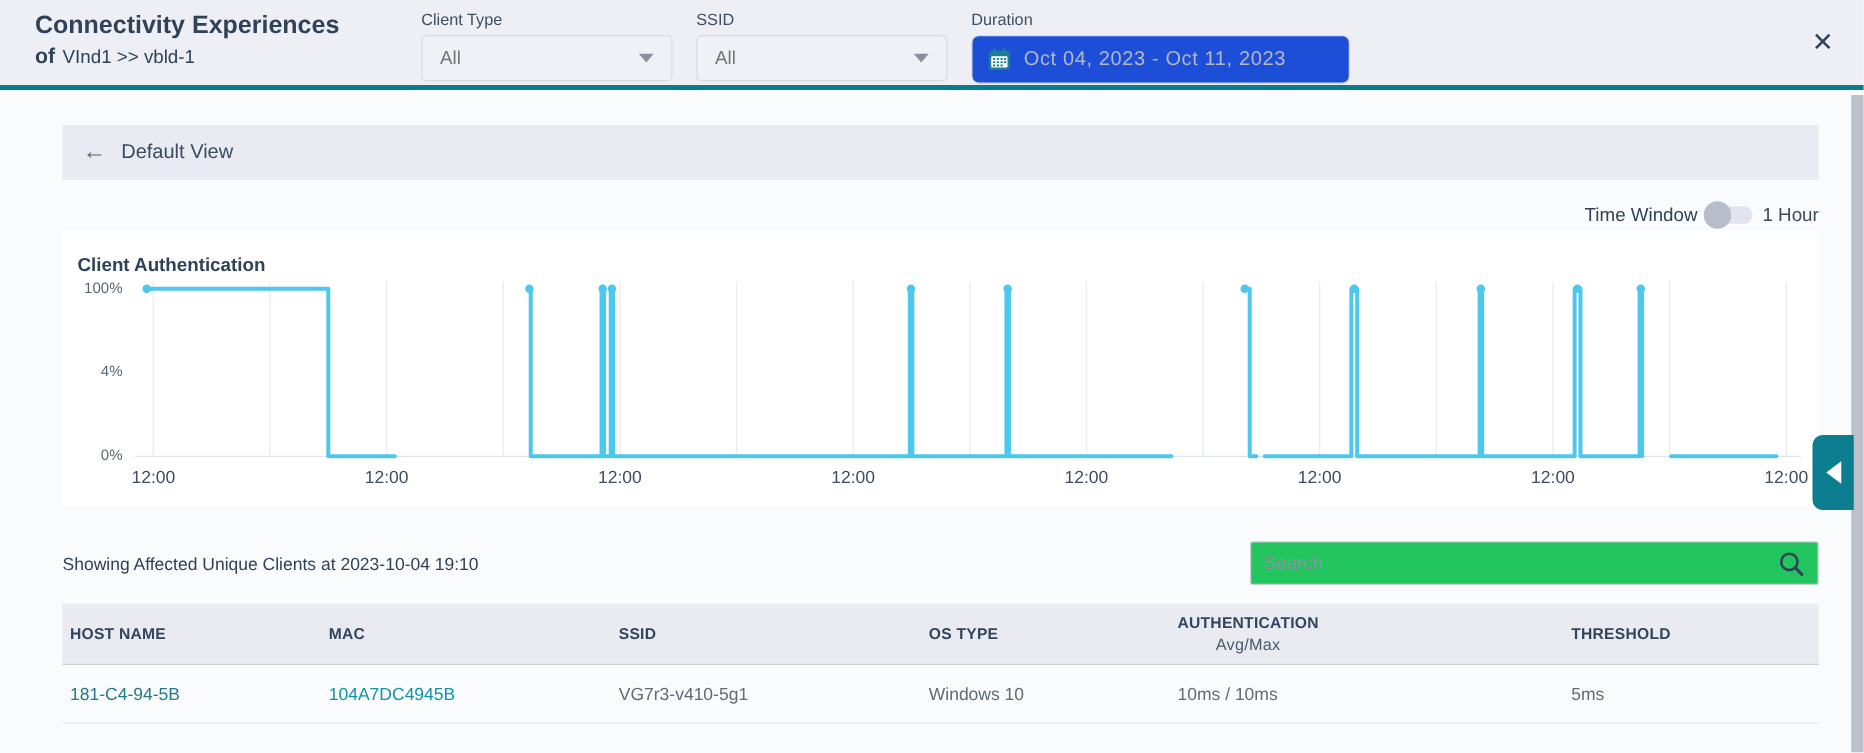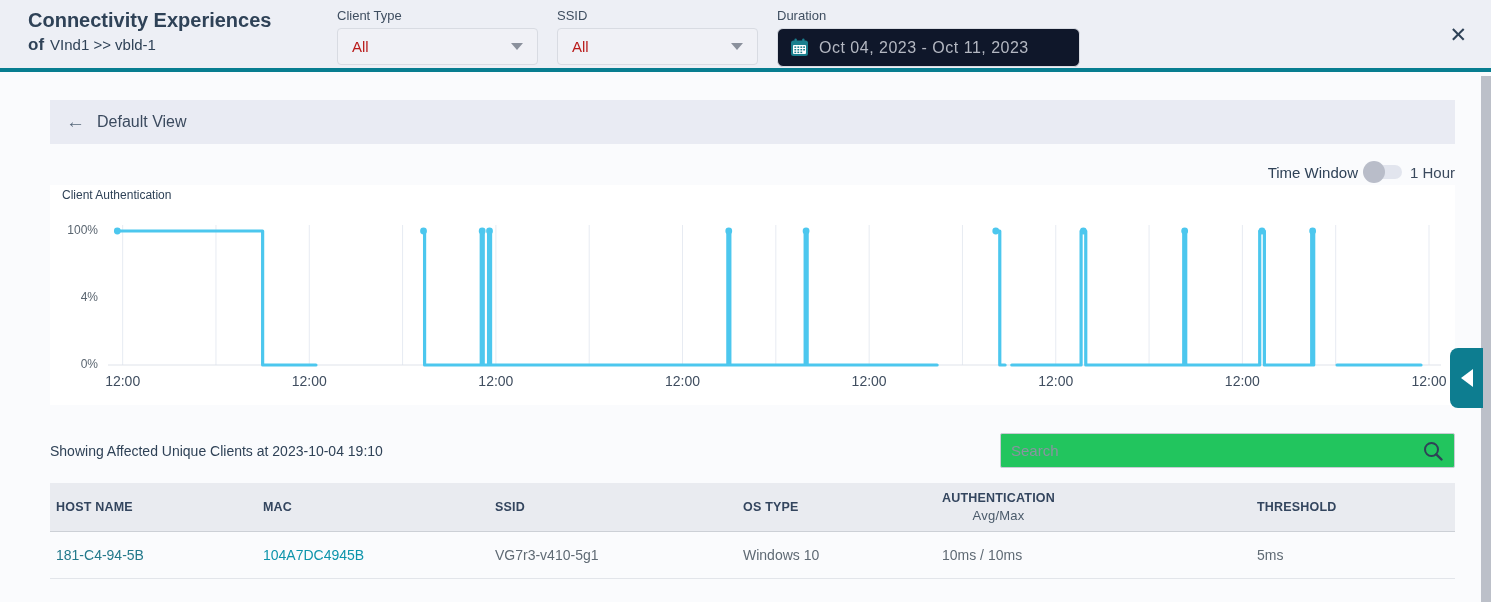--- a/index.html
+++ b/index.html
@@ -10,24 +10,24 @@
   .app-header { position:relative; height:72px; background:#edeff5; border-bottom:4px solid #077d90; }
   .hd-title { position:absolute; left:28px; top:9px; }
   .hd-title .line1 { font-size:20px; font-weight:bold; color:#2f4257; }
   .hd-title .line2 { margin-top:3px; font-size:15px; color:#2f4257; }
   .hd-title .line2 b { font-size:17px; margin-right:6px; }
   .filter { position:absolute; top:8px; }
   .filter-label { font-size:13px; color:#3f4e60; }
   .dd-box { margin-top:5px; width:201px; height:37px; background:#f0f1f6; border:1px solid #d8dbe2;
             border-radius:4px; display:flex; align-items:center; justify-content:space-between;
             padding:0 14px; cursor:pointer; }
-  .dd-value { font-size:15px; color:#b91c1c; }
+  .dd-value { font-size:15px; color:#737373; }
   .chev { width:0; height:0; border-left:6px solid transparent; border-right:6px solid transparent;
           border-top:7px solid #8a909c; }
-  .duration-box { margin-top:5px; width:303px; height:39px; background:#0f172a; border:1px solid #d8dbe2;
+  .duration-box { margin-top:5px; width:303px; height:39px; background:#1d4ed8; border:1px solid #d8dbe2;
                   border-radius:6px; display:flex; align-items:center; padding:0 12px; gap:10px; cursor:pointer; }
   .duration-value { font-size:16px; color:#b4b8c2; letter-spacing:0.5px; }
   .close-btn { position:absolute; right:24px; top:24px; font-size:21px; color:#2f4257; cursor:pointer; line-height:1; }
 
   
   .scrollbar { position:absolute; right:0; top:76px; bottom:0; width:10px; background:#bcc0c9; }
 
   
   .content { position:absolute; left:50px; top:76px; width:1405px; }
   .default-view { margin-top:24px; height:44px; background:#e9ebf3; display:flex; align-items:center;
@@ -36,21 +36,21 @@
   .default-view-label { font-size:16px; color:#3b4a5e; }
 
   .tw-row { margin-top:16px; height:24px; display:flex; justify-content:flex-end; align-items:center; }
   .tw-label { font-size:15px; color:#2f4257; }
   .tw-value { font-size:15px; color:#3b4a5e; }
   .toggle { position:relative; width:36px; height:14px; background:#e2e5ee; border-radius:7px; margin:0 8px; cursor:pointer; }
   .toggle-knob { position:absolute; left:-3px; top:-4px; width:22px; height:22px; border-radius:50%; background:#b9bdc9; }
 
   
   .chart-card { position:relative; margin-top:1px; height:220px; background:#ffffff; }
-  .chart-title { position:absolute; left:12px; top:3px; font-size:12px; font-weight:normal; color:#2f4257; }
+  .chart-title { position:absolute; left:12px; top:19px; font-size:15px; font-weight:bold; color:#2f4257; }
   .ytick { position:absolute; width:46px; text-align:right; font-size:12px; color:#5a6570; }
   .ytick-100 { left:2px; top:38px; }
   .ytick-50  { left:2px; top:105px; }
   .ytick-0   { left:2px; top:172px; }
   .chart-plot { position:absolute; left:58px; right:14px; top:40px; height:146px; }
   .xtick { position:absolute; transform:translateX(-50%); font-size:14px; color:#3f4d5f; white-space:nowrap; }
 
   
   .collapse-tab { position:absolute; right:8px; top:348px; width:33px; height:60px; background:#0d7d90;
                   border-radius:8px 0 0 8px; display:flex; align-items:center; justify-content:center; cursor:pointer; }

